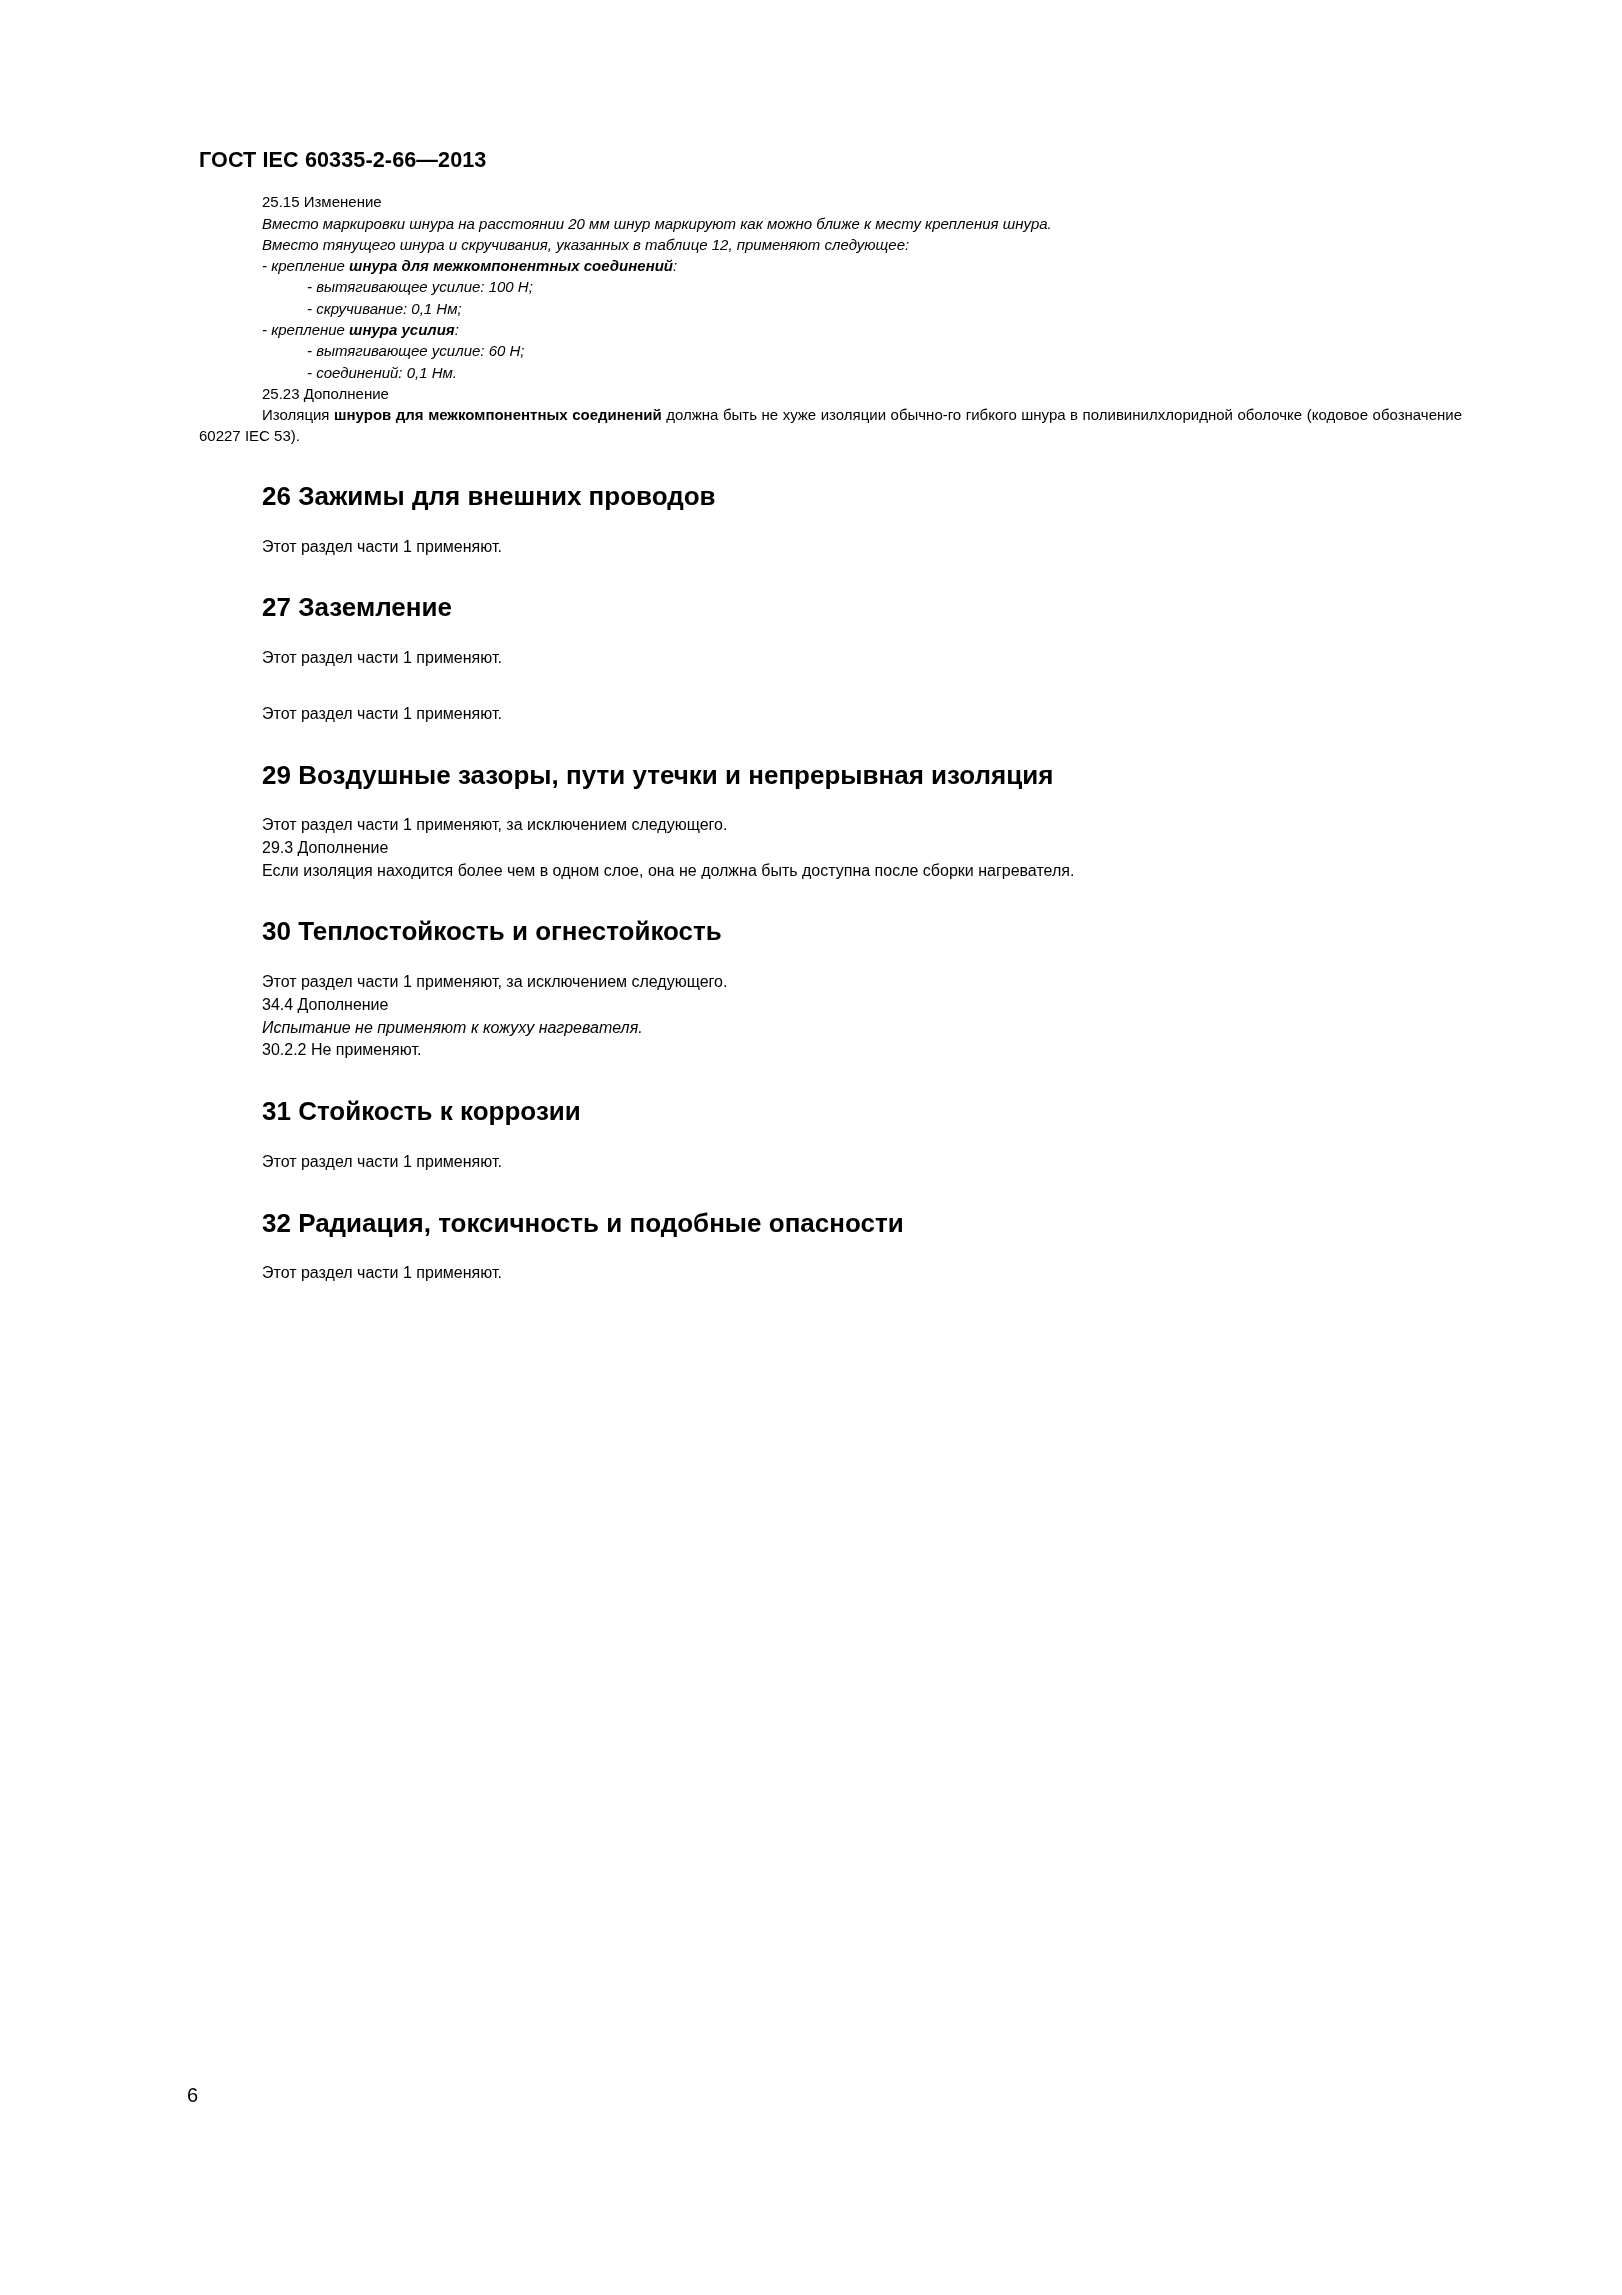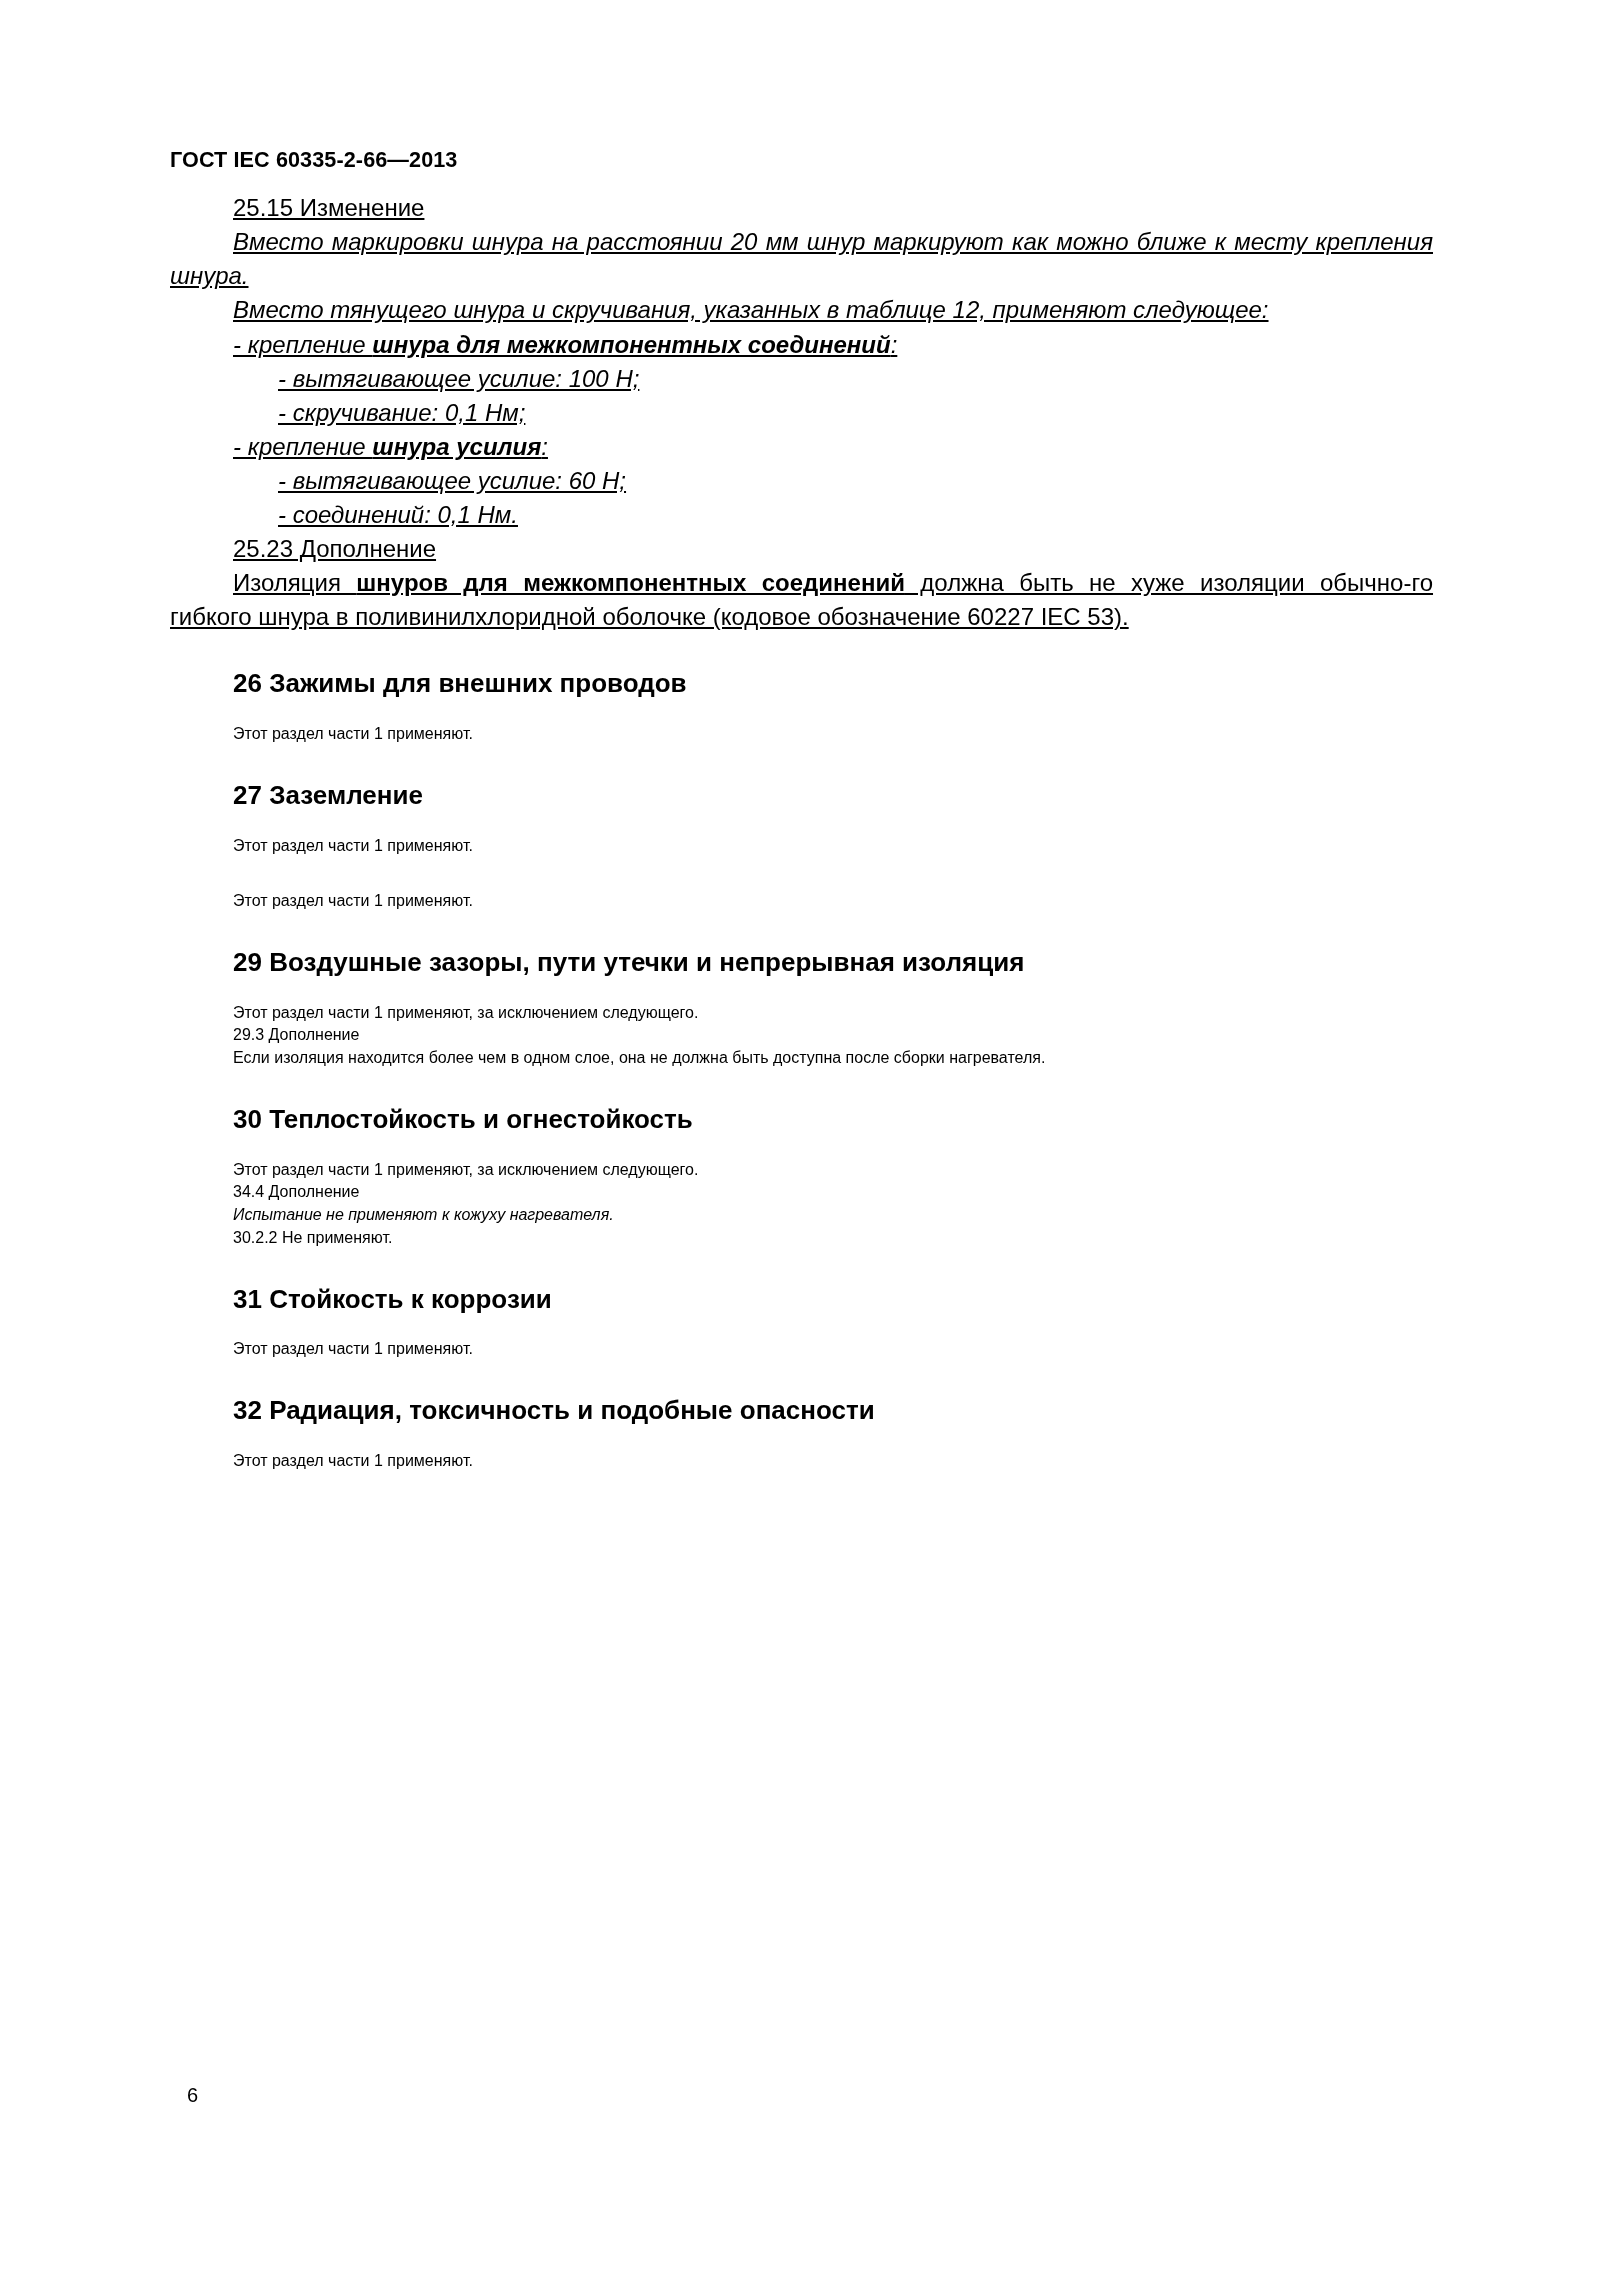--- a/index.html
+++ b/index.html
@@ -15,35 +15,34 @@
     position: relative;
     width: 1623px;
     height: 2295px;
     background: #ffffff;
     box-sizing: border-box;
     padding: 0;
     overflow: hidden;
   }
   .content {
     position: absolute;
-    left: 170px;
+    left: 199px;
     top: 147px;
     width: 1263px;
   }
   .doc-header {
     font-size: 21.6px;
     font-weight: bold;
     letter-spacing: 0.1px;
     margin: 0 0 18.3px 0;
     line-height: 1.2;
   }
   .body-block {
-    font-size: 24px;
+    font-size: 15px;
     line-height: 1.42;
-    text-decoration: underline;
   }
   p {
     margin: 0;
   }
   .indent {
     text-indent: 63px;
   }
   .indent2 {
     padding-left: 63px;
   }

